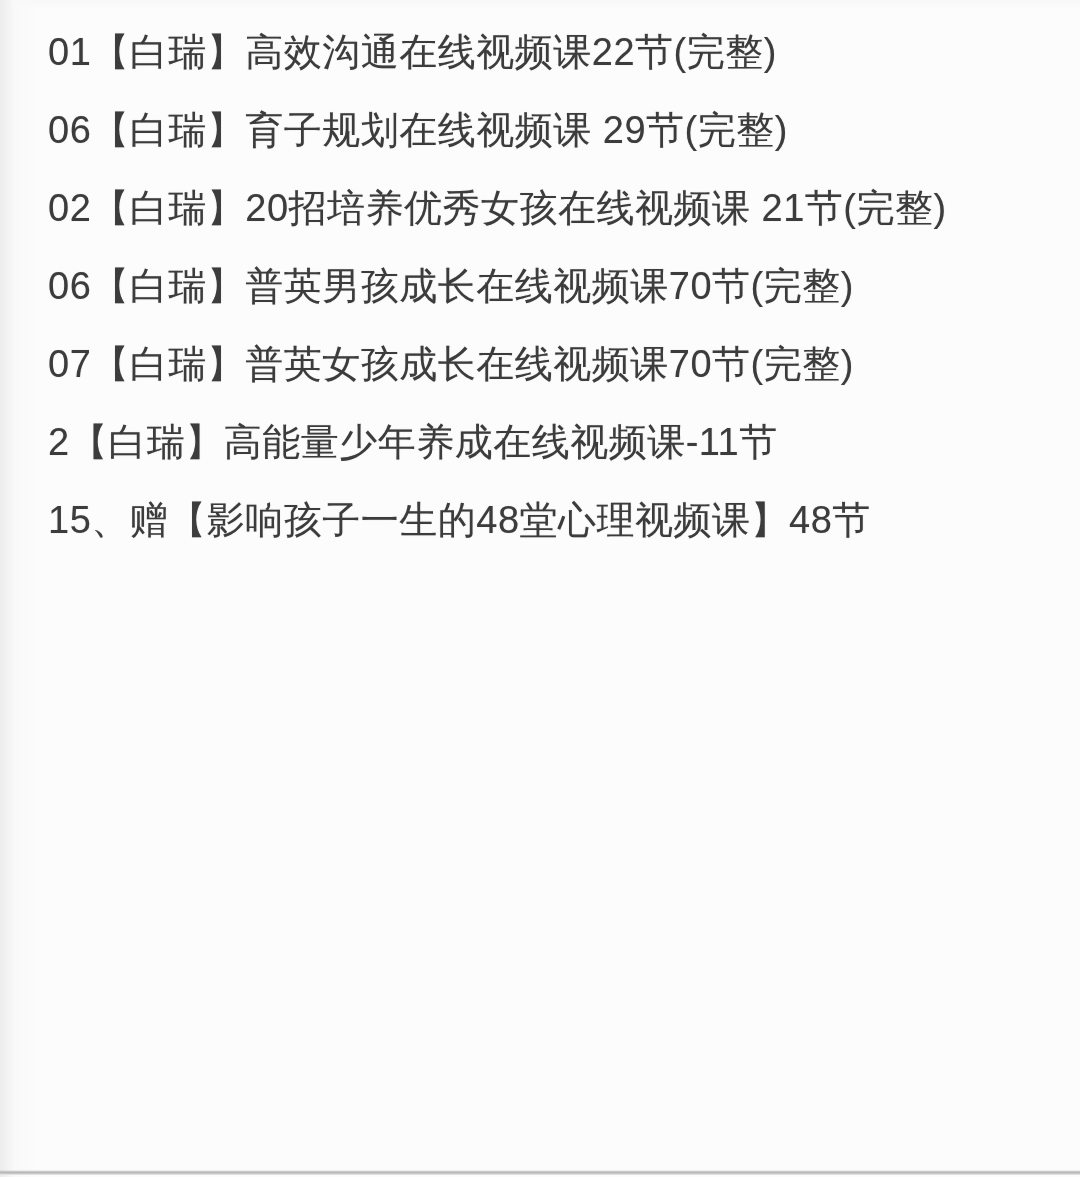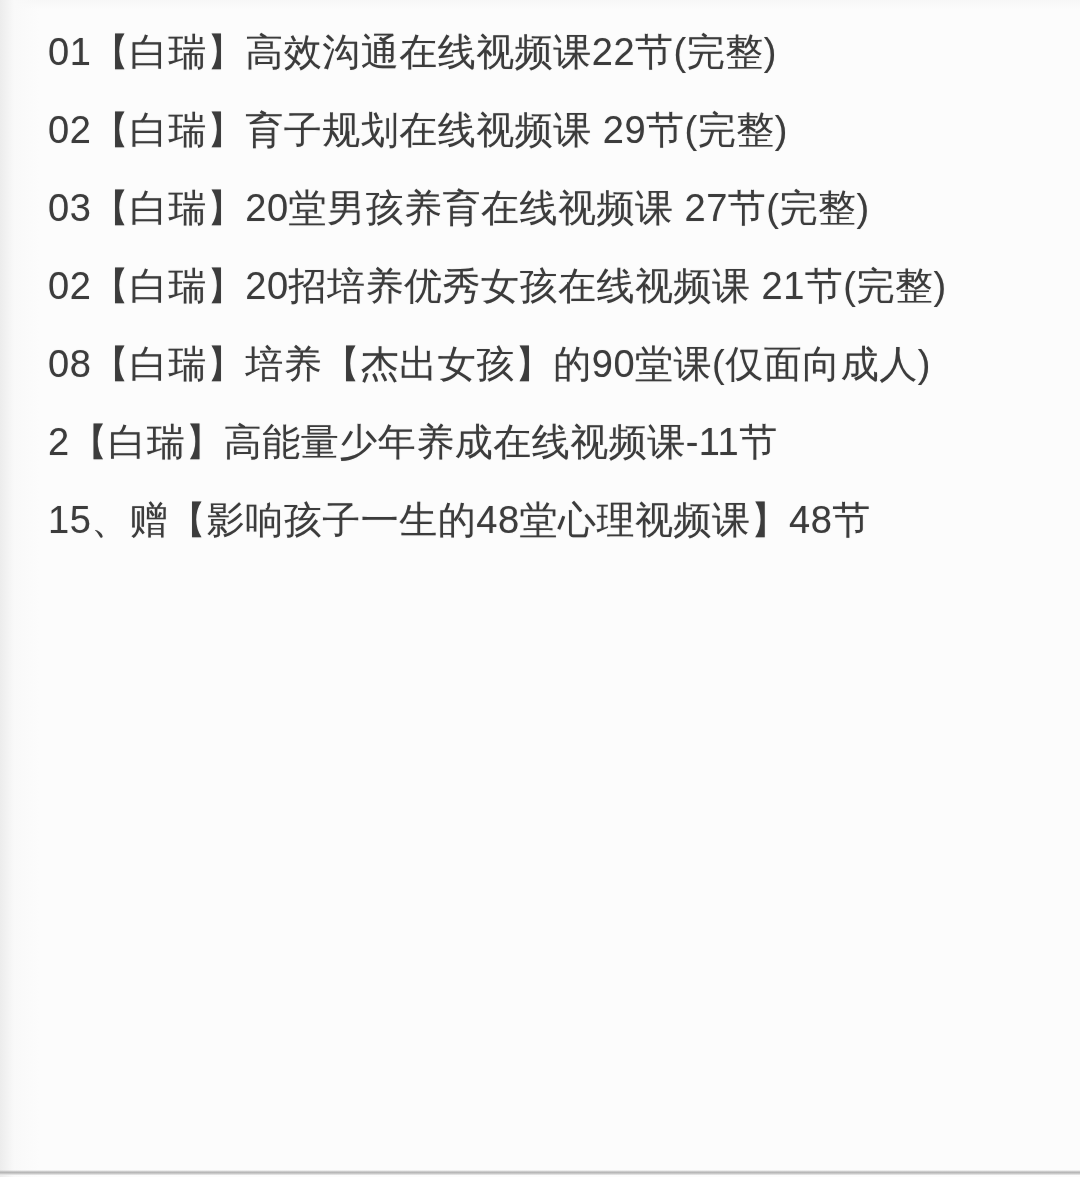--- a/index.html
+++ b/index.html
@@ -54,21 +54,21 @@
       #c9c9c9 70%,
       #eeeeee 100%);
   }
 </style>
 </head>
 <body>
 
 <div class="photo">
   <div class="course-list">
     <div class="row">01【白瑞】高效沟通在线视频课22节(完整)</div>
-    <div class="row">02【白瑞】育子规划在线视频课 29节(完整)</div>
-    <div class="row">03【白瑞】20堂男孩养育在线视频课 27节(完整)</div>
+    <div class="row">06【白瑞】育子规划在线视频课 29节(完整)</div>
     <div class="row">02【白瑞】20招培养优秀女孩在线视频课 21节(完整)</div>
-    <div class="row">08【白瑞】培养【杰出女孩】的90堂课(仅面向成人)</div>
+    <div class="row">06【白瑞】普英男孩成长在线视频课70节(完整)</div>
+    <div class="row">07【白瑞】普英女孩成长在线视频课70节(完整)</div>
     <div class="row">2【白瑞】高能量少年养成在线视频课-11节</div>
     <div class="row">15、赠【影响孩子一生的48堂心理视频课】48节</div>
   </div>
   <div class="bottom-edge"></div>
 </div>
 
 </body></html>

